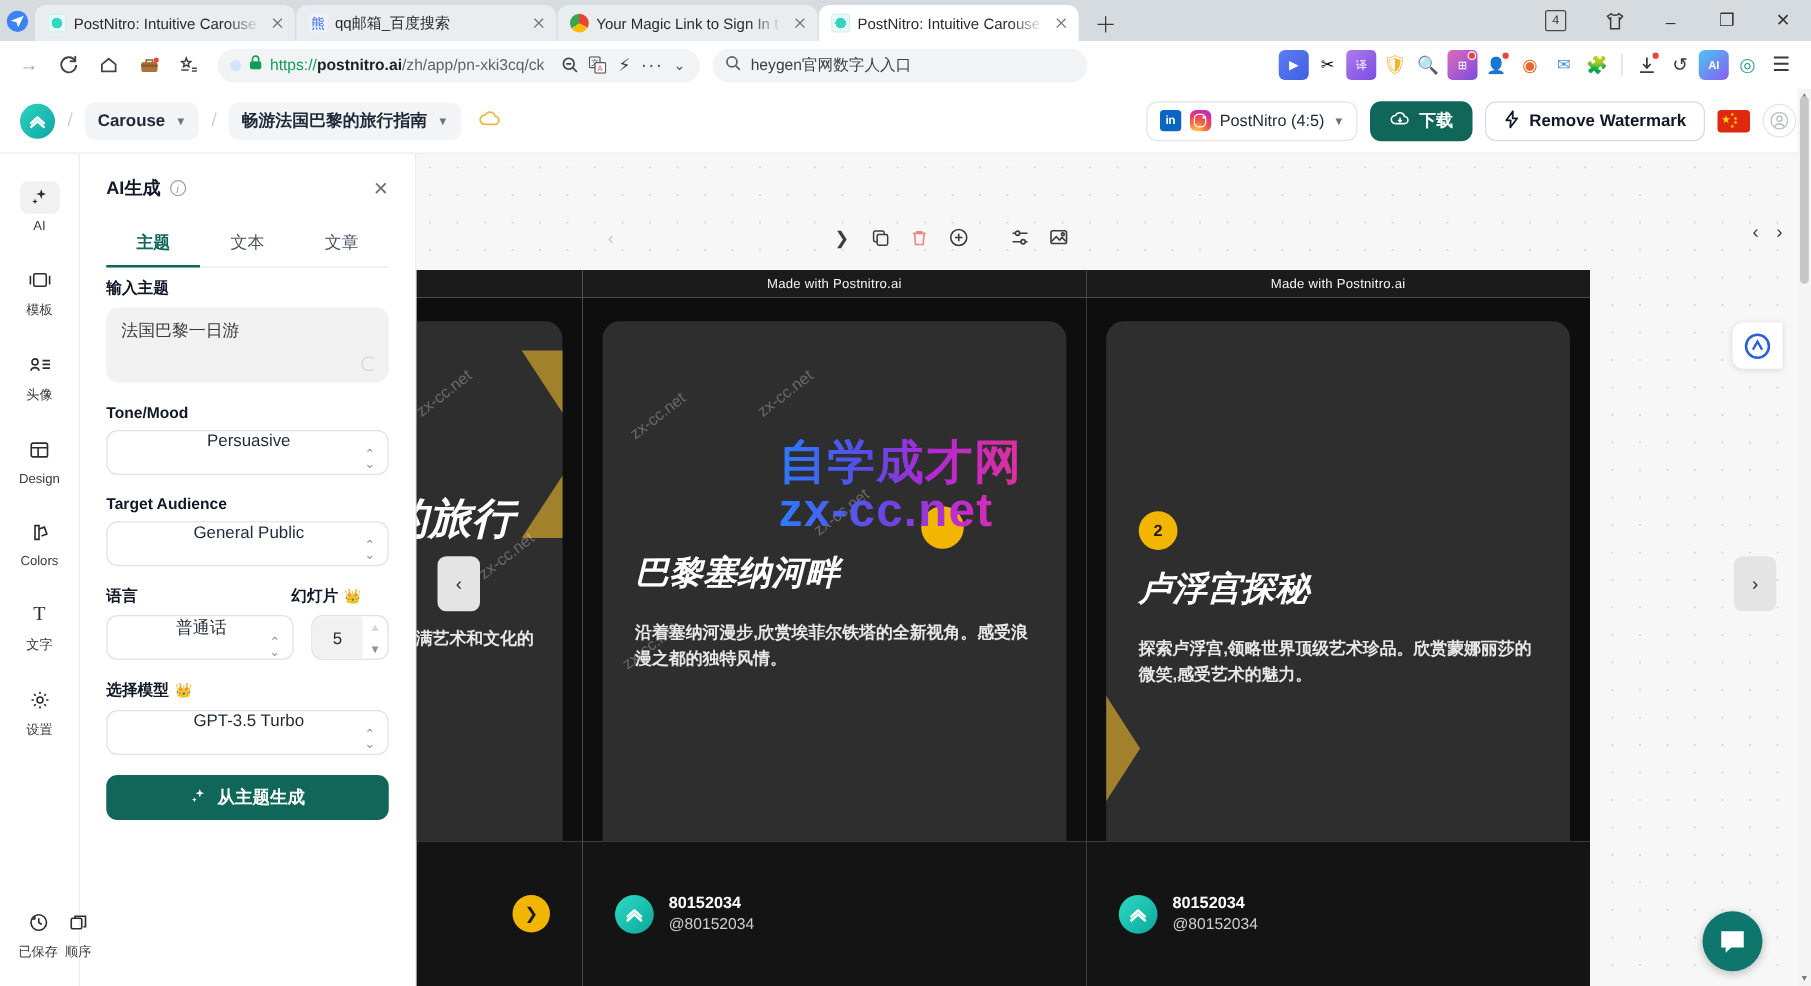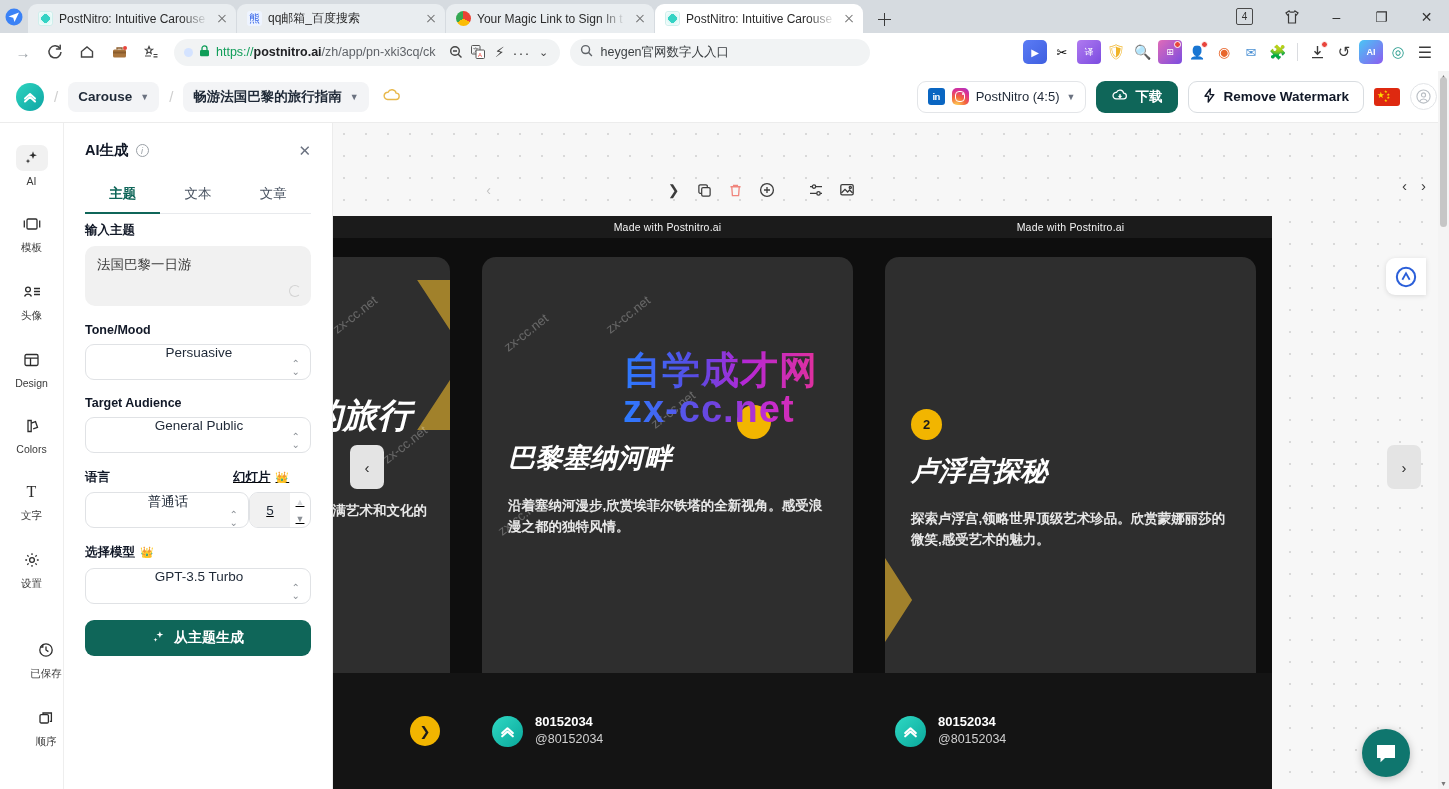--- a/index.html
+++ b/index.html
@@ -128,22 +128,22 @@
     position:absolute; top:123px; left:0; width:64px; height:666px; background:#fff;
     border-right:1px solid #eee; display:flex; flex-direction:column; align-items:center;
     padding-top: 16px; z-index: 15;
   }
   .rail-item { width:56px; display:flex; flex-direction:column; align-items:center; gap: 4px;
                padding: 6px 0; margin-bottom: 12px; cursor:pointer; border-radius: 8px; }
   .rail-item .ri-ic { width:32px;height:26px; display:flex;align-items:center;justify-content:center;
                       color:#2d2d2d; font-size: 16px; border-radius: 7px; }
   .rail-item.active .ri-ic { background:#f1f1f1; }
   .rail-item .ri-lb { font-size: 10.5px; color:#3a3a3a; white-space: nowrap; }
-  .rail-bottom { margin-top:auto; padding-bottom: 22px; width:100%;
-                 display:flex; flex-direction:column; align-items:center;margin-left:29px; }
+  .rail-bottom { margin-top:auto; padding-bottom: 2px; width:100%;
+                 display:flex; flex-direction:row; align-items:center;margin-left:29px; }
 
   
   .ai-panel {
     position:absolute; top:123px; left:64px; width:269px; height:666px;
     background:#fff; border-right:1px solid #ececec; padding: 18px 21px 0 21px; z-index: 14;
   }
   .ai-head { display:flex; align-items:center; gap: 7px; margin-bottom: 18px; }
   .ai-title { font-size: 14.5px; font-weight: 700; color:#111827; }
   .info-ic { width:13px;height:13px;border-radius:50%;border:1.1px solid #9aa0a6;color:#9aa0a6;
              font-size:9px; display:flex;align-items:center;justify-content:center; font-style: italic; }
@@ -158,23 +158,23 @@
     font-size: 13.5px; color:#3a3a3a; position:relative; margin-bottom: 17px;
   }
   .ta-box .spin { position:absolute; right:10px; bottom:9px; width:12px;height:12px;
                   border:1.4px solid #d3d3d3; border-right-color:transparent; border-radius:50%; }
   .sel {
     height: 36px; border:1px solid #e0e2e5; border-radius: 9px; background:#fff;
     display:flex; align-items:center; padding: 0 10px 0 12px; font-size: 13.5px; color:#1f2937;
     margin-bottom: 16px; cursor:pointer;flex-direction:column;
   }
   .sel .updown { margin-left:auto; color:#8b9096; font-size: 10px; line-height: 8px; text-align:center; }
-  .row2 { display:flex; margin-bottom: 16px; }
+  .row2 { display:flex; gap: 14px; margin-bottom: 16px; }
   .row2 .c1 { flex: 1 1 auto; }
-  .row2 .c2 { flex: 0 0 62px; text-decoration: underline; }
+  .row2 .c2 { flex: 0 0 62px; }
   .row2 .sel { margin-bottom: 0; align-items: center; }
   .stepper { height: 36px; display:flex; border:1px solid #e0e2e5; border-radius: 9px; overflow:hidden; background:#fff;}
   .stepper .val { flex:1; background:#f1f1f1; display:flex; align-items:center; justify-content:center;
                   font-size: 13.5px; color:#1f2937; }
   .stepper .arrows { width: 20px; display:flex; flex-direction:column; }
   .stepper .arrows div { flex:1; display:flex; align-items:center; justify-content:center;
                          color:#8b9096; font-size: 9px; cursor:pointer; }
   .stepper .arrows div:first-child { color:#d4d6d9; }
   .btn-generate {
     width: 100%; height: 36px; background:#0f6659; color:#fff; border:none; border-radius: 9px;

